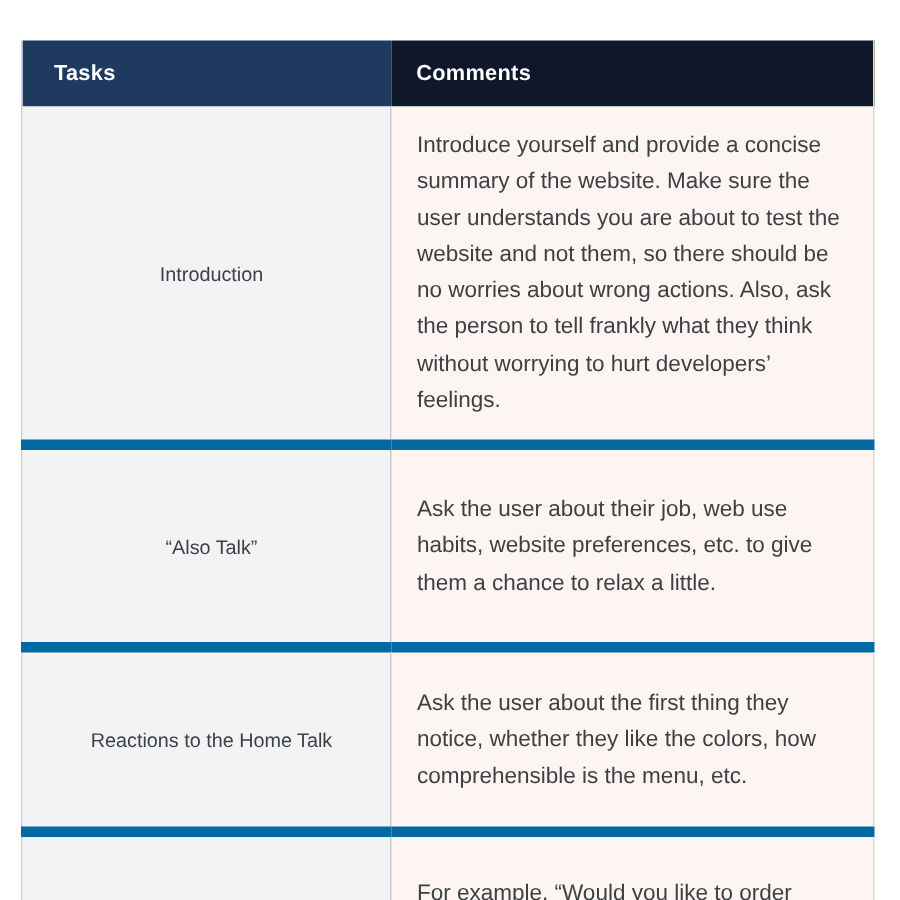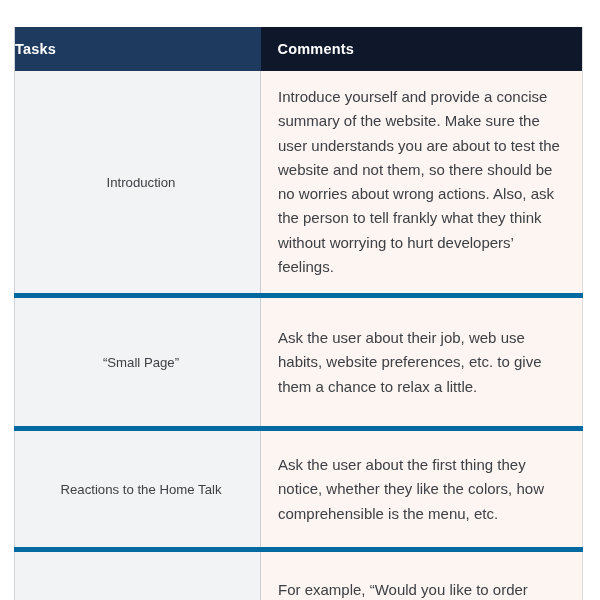--- a/index.html
+++ b/index.html
@@ -47,33 +47,34 @@
     vertical-align: middle;
     text-align: left;
     font-size: 14.5px;
     font-weight: bold;
     letter-spacing: 0.2px;
     color: #ffffff;
   }
 
   th.head-tasks {
     background: #1e3a5f;
+    padding-left: 21px;
     margin-top: 40px;
   }
 
   th.head-comments {
     background: #0f172a;
     padding-left: 17px;
   }
 
   tbody td {
     padding: 0;
     margin: 0;
     vertical-align: middle;
-    border-top: 5px solid #0369a1;
+    border-top: 7px solid #0369a1;
   }
 
   tbody tr:first-child td {
     border-top: none;
   }
 
   td.cell-task {
     background: #f2f3f5;
     border-right: 1px solid #c9ccd1;
     padding: 14px 14px 14px 21px;
@@ -112,21 +113,21 @@
           <th class="head-tasks">Tasks</th>
           <th class="head-comments">Comments</th>
         </tr>
       </thead>
       <tbody>
         <tr class="row-intro">
           <td class="cell-task">Introduction</td>
           <td class="cell-comment">Introduce yourself and provide a concise summary of the website. Make sure the user understands you are about to test the website and not them, so there should be no worries about wrong actions. Also, ask the person to tell frankly what they think without worrying to hurt developers’ feelings.</td>
         </tr>
         <tr class="row-smalltalk">
-          <td class="cell-task">“Small Page”</td>
+          <td class="cell-task">“Also Talk”</td>
           <td class="cell-comment">Ask the user about their job, web use habits, website preferences, etc. to give them a chance to relax a little.</td>
         </tr>
         <tr class="row-reactions">
           <td class="cell-task">Reactions to the Home Talk</td>
           <td class="cell-comment">Ask the user about the first thing they notice, whether they like the colors, how comprehensible is the menu, etc.</td>
         </tr>
         <tr class="row-testing">
           <td class="cell-task">Testing Tasks</td>
           <td class="cell-comment">For example, “Would you like to order something if you were using this site? So if you were going to order an item, what would you do first?”</td>
         </tr>

